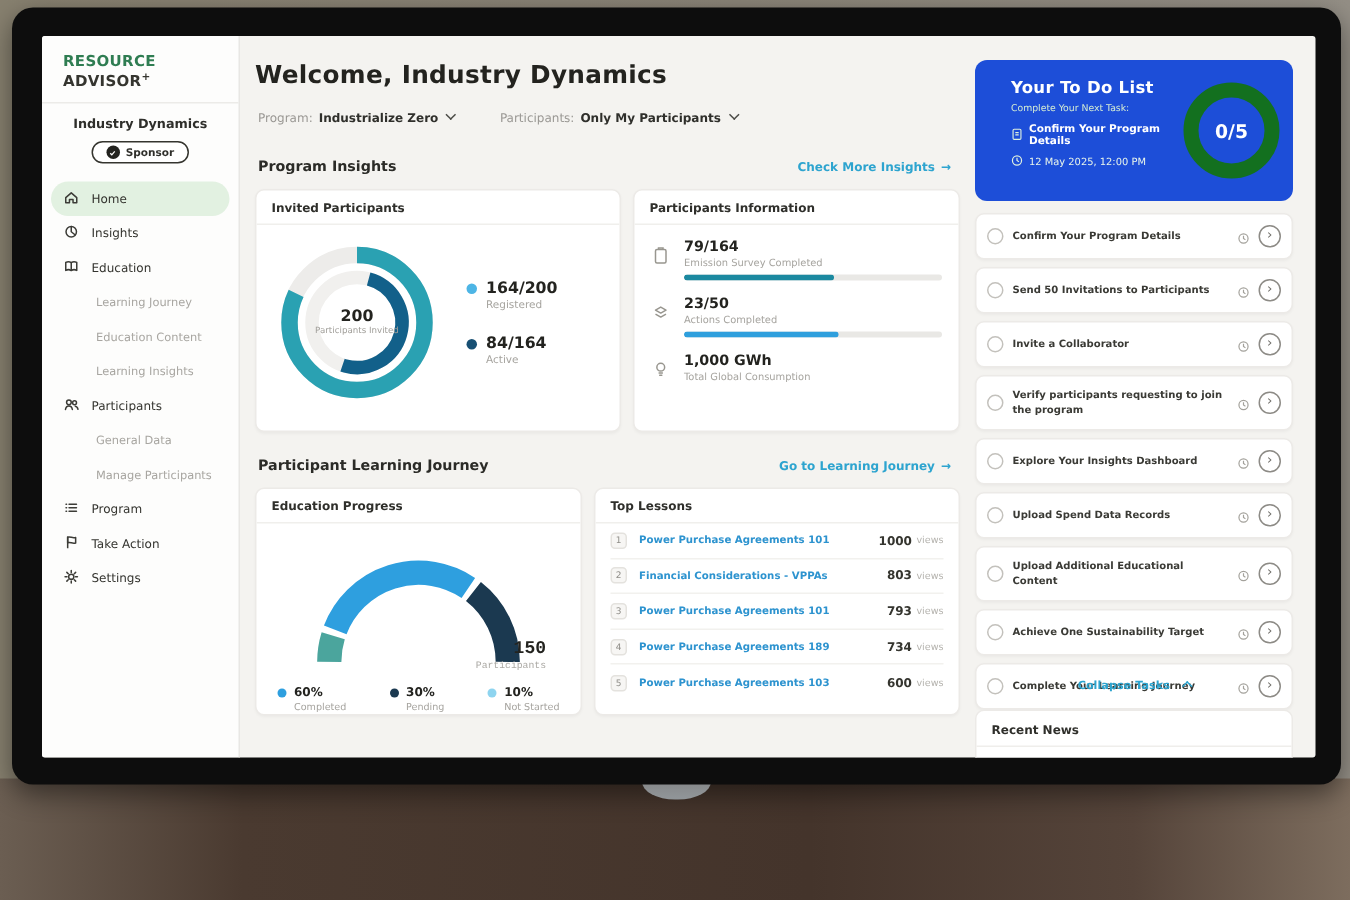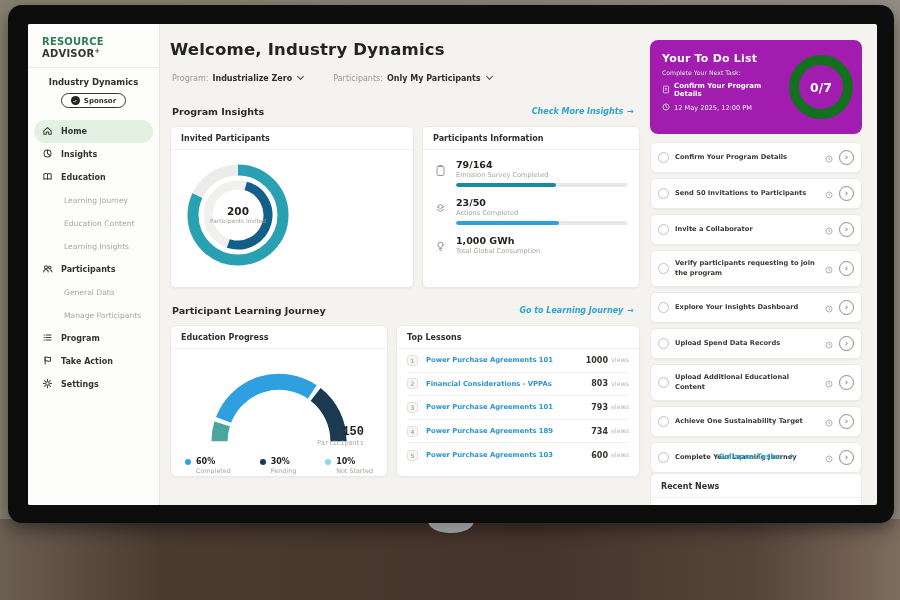--- a/index.html
+++ b/index.html
@@ -19,36 +19,36 @@
   .sidebar { position:absolute; left:0; top:0; width:132px; height:481px; background:#fdfdfc; border-right:1px solid #e8e7e4; }
   .logo { padding:12px 0 8px 14px; border-bottom:1px solid #ecebe8; font-size:10px; font-weight:bold; letter-spacing:.2px; }
   .logo .lg { color:#2f7d52; } .logo .ld { color:#35352f; } .logo sup{ font-size:7px; }
   .prog-block { text-align:center; padding:9px 4px 10px; }
   .prog-name { font-size:8.5px; font-weight:bold; color:#2f2f2b; }
   .badge { display:inline-flex; align-items:center; gap:4px; margin-top:6px; border:1px solid #35352f; border-radius:10px;
            padding:2px 9px; font-size:7px; font-weight:bold; color:#2f2f2b; background:#fff; }
   .badge .bdot { width:9px; height:9px; border-radius:50%; background:#23231f; display:inline-flex; align-items:center; justify-content:center; }
   .menu { padding:2px 6px; }
   .mi { display:flex; align-items:center; gap:8px; height:23px; padding:0 8px; border-radius:12px; font-size:8px;
-        font-weight:bold; color:#34342f; cursor:default; }
+        font-weight:normal; color:#34342f; cursor:default; }
   .mi.active { background:#e2f1e1; }
   .mi.sub { padding-left:30px; font-weight:normal; color:#a8a6a1; font-size:7.6px; }
   .mi svg { flex:0 0 auto; }
 
   
   .main { position:absolute; left:132px; top:0; width:486px; height:481px; }
   .welcome { position:absolute; left:10px; top:16px; font-size:16.5px; font-weight:bold; color:#23231f; letter-spacing:.2px; }
   .filters { position:absolute; left:12px; top:50px; display:flex; gap:30px; font-size:8px; align-items:center; }
   .flabel { color:#9a9894; } .fvalue { font-weight:bold; color:#2f2f2b; margin-left:4px; }
   .cv { width:5px; height:5px; border-right:1.4px solid #4b4b46; border-bottom:1.4px solid #4b4b46; display:inline-block;
         transform:rotate(45deg); margin-left:6px; margin-bottom:2px; }
   .cv.up { transform:rotate(-135deg); margin-bottom:-1px; border-color:#2da4cf; }
   .sec-head { position:absolute; display:flex; justify-content:space-between; align-items:center; width:462px; left:12px; }
   .sec-title { font-size:9.5px; font-weight:bold; color:#2b2b27; }
-  .sec-link { font-size:8px; font-weight:bold; color:#2da4cf; cursor:pointer;font-style:italic; }
+  .sec-link { font-size:8px; font-weight:bold; color:#2da4cf; cursor:pointer; }
   .sec-link .arr { margin-left:4px; }
 
   .card { position:absolute; background:#fff; border:1px solid #eceae7; border-radius:6px; box-shadow:0 1px 2px rgba(0,0,0,.04); overflow:hidden; }
   .card-head { padding:7px 10px 6px; font-size:8px; font-weight:bold; color:#2f2f2b; border-bottom:1px solid #f0efec; }
 
   
   .ip-body { display:flex; align-items:center; padding:4px 6px; }
   .donut-wrap { position:relative; width:122px; height:122px; }
   .donut-center { position:absolute; inset:0; display:flex; flex-direction:column; align-items:center; justify-content:center; text-align:center; }
   .dc-val { font-size:10.5px; font-weight:bold; color:#23231f; }
@@ -233,20 +233,32 @@
             <circle cx="61" cy="61" r="45" fill="none" stroke="#edecea" stroke-width="11"></circle>
             <circle cx="61" cy="61" r="45" fill="none" stroke-width="11" stroke-dasharray="231.8 51" transform="rotate(-90 61 61)" style="stroke: rgb(42, 161, 178);"></circle>
             <circle cx="61" cy="61" r="30" fill="none" stroke="#f1f0ee" stroke-width="9"></circle>
             <circle cx="61" cy="61" r="30" fill="none" stroke-width="9" stroke-dasharray="96.1 92.4" transform="rotate(-75 61 61)" style="stroke: rgb(18, 96, 138);"></circle>
           </svg>
           <div class="donut-center">
             <div class="dc-val">200</div>
             <div class="dc-lab">Participants Invited</div>
           </div>
         </div>
+        <div class="ip-legend">
+          <div class="lg-item">
+            <span class="lg-dot" style="background-color: rgb(77, 181, 229);"></span>
+            <div class="lg-val">164/200</div>
+            <div class="lg-lab">Registered</div>
+          </div>
+          <div class="lg-item">
+            <span class="lg-dot" style="background-color: rgb(23, 79, 115);"></span>
+            <div class="lg-val">84/164</div>
+            <div class="lg-lab">Active</div>
+          </div>
+        </div>
       </div>
     </div>
 
     <div class="card" style="left:262px; top:102px; width:218px; height:162px;">
       <div class="card-head">Participants Information</div>
       <div class="pi-body">
         <div class="stat">
           <span class="stat-ic"><svg width="13" height="13" viewBox="0 0 13 13" fill="none" stroke="#98968f" stroke-width="1">
                   <rect x="3" y="2.4" width="7" height="9" rx="1"></rect>
                   <path d="M5 2.4v-1h3v1"></path>
@@ -355,41 +367,41 @@
           <span class="rank">5</span>
           <span class="tl-title">Power Purchase Agreements 103</span>
           <span class="tl-views">600</span>
           <span class="tl-sfx">views</span>
         </div>
       </div>
     </div>
   </div>
 
   <div class="todo">
-    <div class="todo-card" style="background-color: #a21caf;">
+    <div class="todo-card" style="background-color: #1d4ed8; padding-left: 12px;">
       <div class="tc-inner">
         <div class="tc-title">Your To Do List</div>
         <div class="tc-sub">Complete Your Next Task:</div>
         <div class="tc-task">
           <span><svg width="8" height="9" viewBox="0 0 10 12" fill="none" stroke="#dff0df" stroke-width="1">
                   <rect x="1.5" y="1.5" width="7" height="9" rx="1"></rect>
                   <path d="M3.5 4.5h3M3.5 6.5h3"></path>
                 </svg></span>
           <span>Confirm Your Program Details</span>
         </div>
         <div class="tc-due">
           <span><svg width="8" height="8" viewBox="0 0 10 10" fill="none" stroke="#dff0df" stroke-width="1">
                   <circle cx="5" cy="5" r="3.8"></circle>
                   <path d="M5 2.8V5l1.6 1"></path>
                 </svg></span>
           <span>12 May 2025, 12:00 PM</span>
         </div>
       </div>
       <div class="ring" style="border:10px solid #13701f;">
-        <span>0/7</span>
+        <span>0/5</span>
       </div>
     </div>
 
     <div class="tasks">
       <div class="task">
         <span class="chk"></span>
         <span class="tlabel">Confirm Your Program Details</span>
         <span><svg width="8" height="8" viewBox="0 0 10 10" fill="none" stroke="#a3a19b" stroke-width="1">
                 <circle cx="5" cy="5" r="3.8"></circle>
                 <path d="M5 2.8V5l1.6 1"></path>

